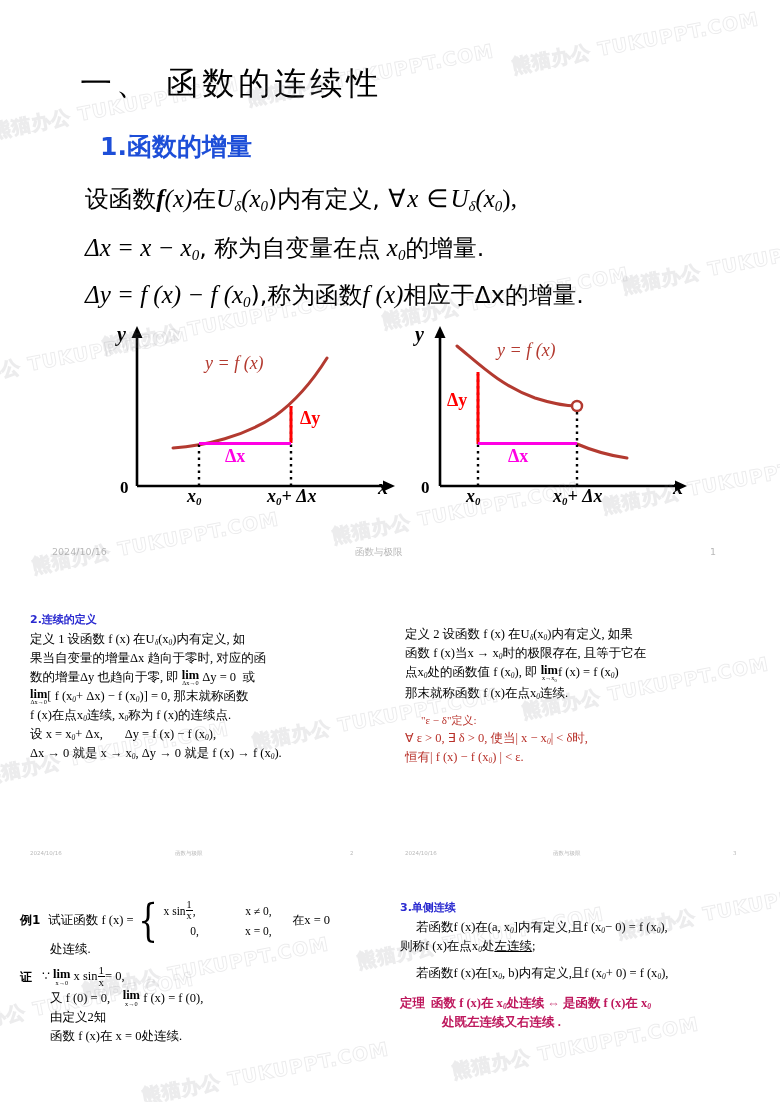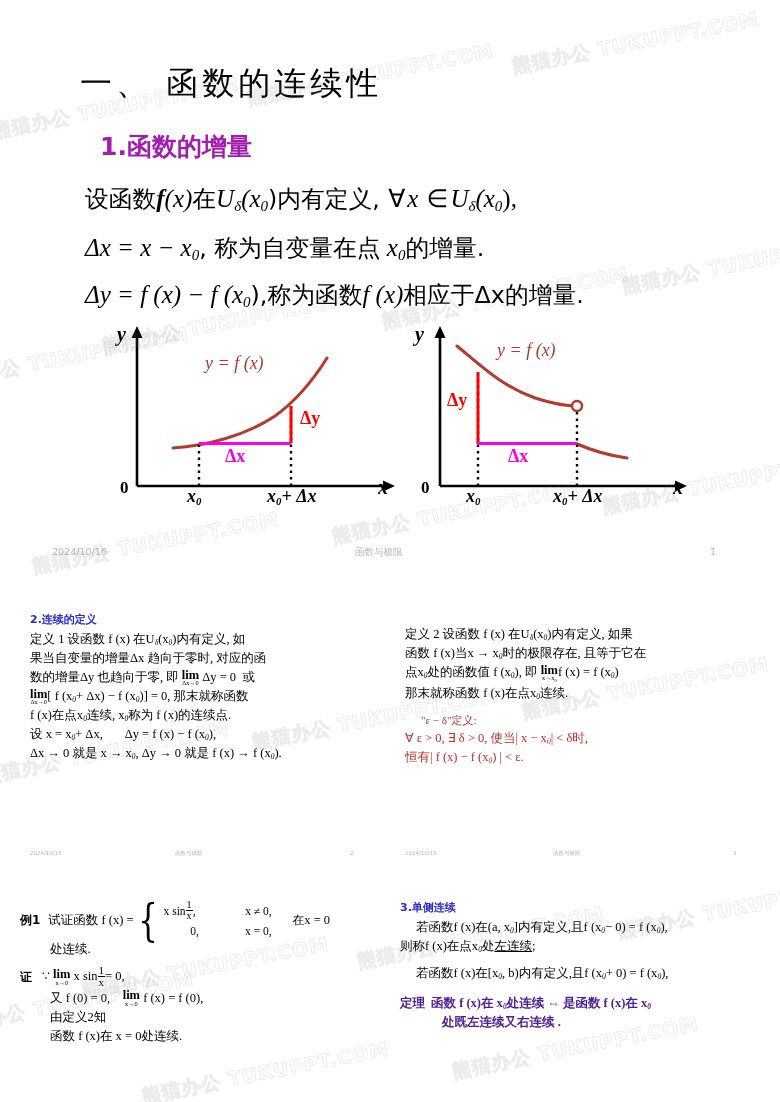--- a/index.html
+++ b/index.html
@@ -24,21 +24,21 @@
 
   
   .slide1{position:absolute;left:0;top:0;width:780px;height:575px;z-index:2;}
   .title-main{
     position:absolute;left:80px;top:62px;
     font-size:32px;letter-spacing:4px;color:#000;
     font-family:"DejaVu Serif", serif;
   }
   .subtitle-1{
     position:absolute;left:100px;top:130px;
-    font-size:25px;color:#a21caf;font-weight:bold;
+    font-size:25px;color:#1d4ed8;font-weight:bold;
     font-family:"DejaVu Sans", sans-serif;
   }
   .f-line{position:absolute;font-size:25px;white-space:nowrap;}
   .fl1{left:85px;top:183px;}
   .fl2{left:85px;top:232px;}
   .fl3{left:85px;top:279px;}
 
   i.v{font-style:italic;font-family:"Liberation Serif",serif;}
   b.v{font-style:italic;font-weight:bold;font-family:"Liberation Serif",serif;}
   .cn{font-family:"DejaVu Sans", sans-serif;font-size:0.95em;}
@@ -80,21 +80,21 @@
   .p4{left:20px;top:900px;width:375px;height:202px;}
   .p5{left:400px;top:900px;width:370px;height:202px;}
 
   .sec-head{
     font-family:"DejaVu Sans", sans-serif;
     color:#2a2ad0;font-weight:bold;font-size:11px;
     margin-bottom:3px;
   }
   .bodyline{font-size:12.5px;line-height:1.52;white-space:nowrap;}
   .red{color:#b8312a;}
-  .redb{color:#4c1d95;font-weight:bold;}
+  .redb{color:#be185d;font-weight:bold;}
   .ul{text-decoration:underline;}
   .ind{padding-left:16px;}
   .ind2{padding-left:30px;}
 
   
   .brace-wrap{display:inline-flex;align-items:center;vertical-align:middle;}
   .brace{
     font-size:44px;line-height:0.8;font-family:"DejaVu Serif",serif;
     font-weight:300;margin-right:2px;transform:scaleX(0.7);
   }

